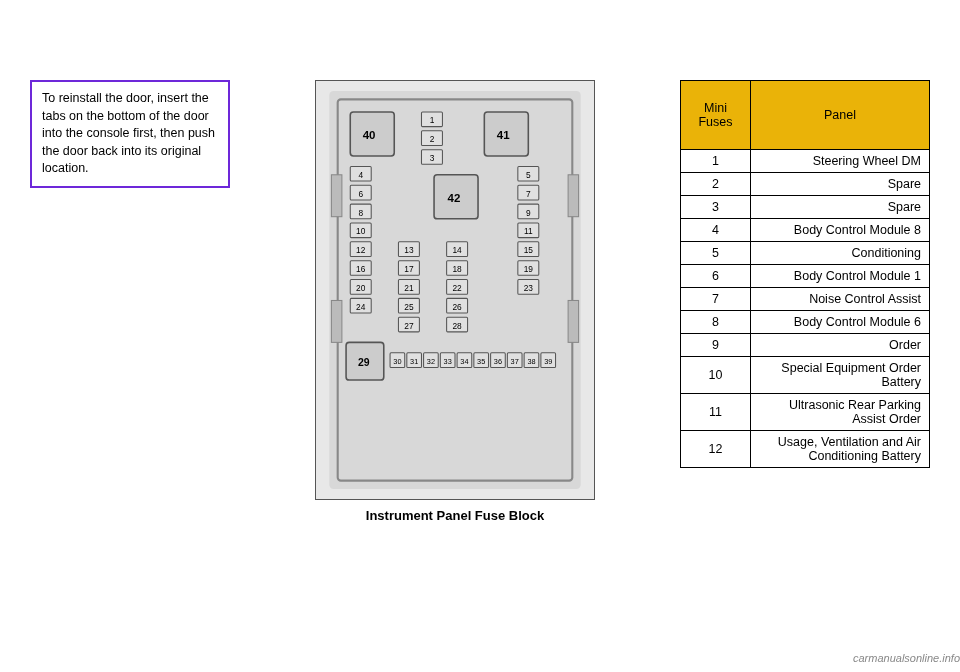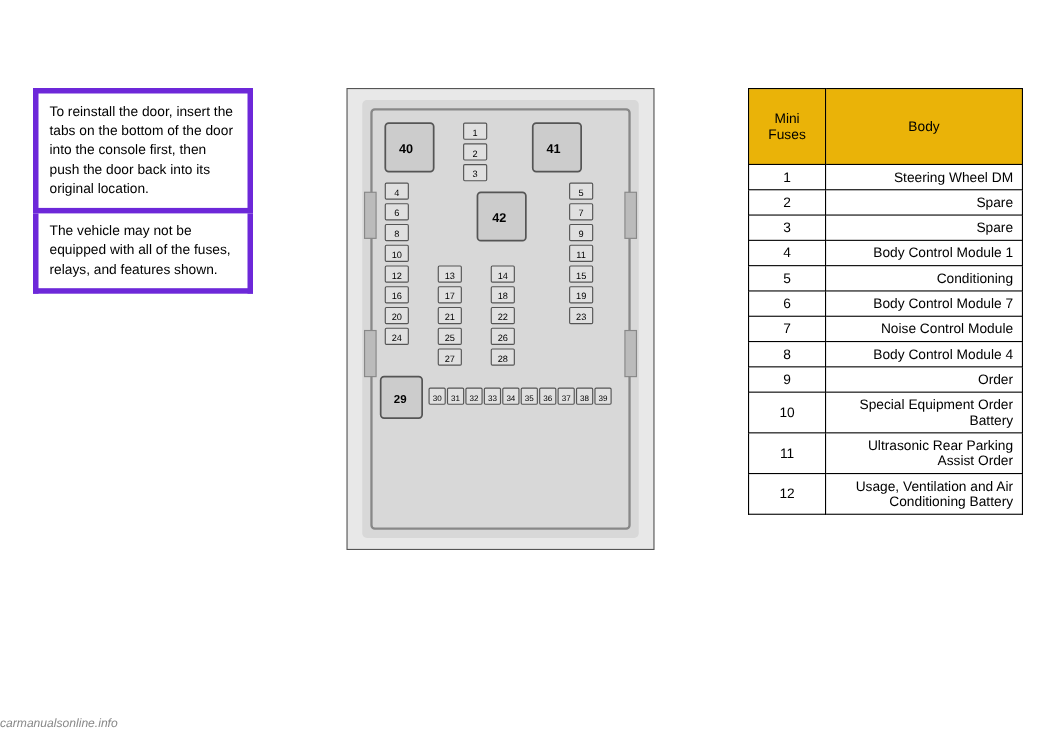--- a/index.html
+++ b/index.html
@@ -24,21 +24,21 @@
 
     .left-panel {
       display: flex;
       flex-direction: column;
       gap: 0;
       width: 200px;
       flex-shrink: 0;
     }
 
     .notice-box {
-      border: 5px solid #6d28d9;
+      border: 2px solid #6d28d9;
       padding: 8px 10px;
       font-size: 12.5px;
       line-height: 1.4;
       color: #000;
     }
 
     .notice-box + .notice-box {
       border-top: none;
     }
 
@@ -106,38 +106,35 @@
     .fuse-table td:first-child {
       text-align: center;
       width: 70px;
     }
 
     .watermark {
       position: absolute;
       bottom: 8px;
       left: 0;
       right: 0;
-      text-align: left;
+      text-align: right;
       font-size: 11px;
       color: #888;
       font-style: italic;
       margin-top: 24px;
     }
   </style>
 </head>
 <body>
 
 <div class="page-container">
 
   <div class="left-panel">
     <div class="notice-box">
       <span>To reinstall the door, insert the tabs on the bottom of the door into the console first, then push the door back into its original location.</span>
-    </div>
-    <div class="notice-box">
-      <span>The vehicle may not be equipped with all of the fuses, relays, and features shown.</span>
     </div>
   </div>
 
   <div class="center-panel">
     <div class="fuse-block-image">
       <svg class="fuse-svg" viewBox="0 0 240 380" xmlns="http://www.w3.org/2000/svg">
 
         <rect x="0" y="0" width="240" height="380" fill="#d8d8d8" rx="4"></rect>
 
         <rect x="8" y="8" width="224" height="364" fill="none" stroke="#888" stroke-width="2" rx="3"></rect>
@@ -243,62 +240,63 @@
         <rect x="154" y="250" width="14" height="14" fill="#e0e0e0" stroke="#555" stroke-width="1" rx="1"></rect>
         <text x="161" y="261" font-size="7" font-family="Arial" fill="#000" text-anchor="middle">36</text>
         <rect x="170" y="250" width="14" height="14" fill="#e0e0e0" stroke="#555" stroke-width="1" rx="1"></rect>
         <text x="177" y="261" font-size="7" font-family="Arial" fill="#000" text-anchor="middle">37</text>
         <rect x="186" y="250" width="14" height="14" fill="#e0e0e0" stroke="#555" stroke-width="1" rx="1"></rect>
         <text x="193" y="261" font-size="7" font-family="Arial" fill="#000" text-anchor="middle">38</text>
         <rect x="202" y="250" width="14" height="14" fill="#e0e0e0" stroke="#555" stroke-width="1" rx="1"></rect>
         <text x="209" y="261" font-size="7" font-family="Arial" fill="#000" text-anchor="middle">39</text>
       </svg>
     </div>
+    <div class="fuse-caption">Instrument Panel Fuse Block</div>
   </div>
 
   <div class="right-panel">
     <table class="fuse-table">
       <thead>
         <tr>
           <th>Mini Fuses</th>
-          <th>Body</th>
+          <th>Panel</th>
         </tr>
       </thead>
       <tbody id="fuse-tbody">
       <tr>
             <td>1</td>
             <td>Steering Wheel DM</td>
           </tr>
           <tr>
             <td>2</td>
             <td>Spare</td>
           </tr>
           <tr>
             <td>3</td>
             <td>Spare</td>
           </tr>
           <tr>
             <td>4</td>
-            <td>Body Control Module 1</td>
+            <td>Body Control Module 8</td>
           </tr>
           <tr>
             <td>5</td>
             <td>Conditioning</td>
           </tr>
           <tr>
             <td>6</td>
-            <td>Body Control Module 7</td>
+            <td>Body Control Module 1</td>
           </tr>
           <tr>
             <td>7</td>
-            <td>Noise Control Module</td>
+            <td>Noise Control Assist</td>
           </tr>
           <tr>
             <td>8</td>
-            <td>Body Control Module 4</td>
+            <td>Body Control Module 6</td>
           </tr>
           <tr>
             <td>9</td>
             <td>Order</td>
           </tr>
           <tr>
             <td>10</td>
             <td>Special Equipment Order Battery</td>
           </tr>
           <tr>

